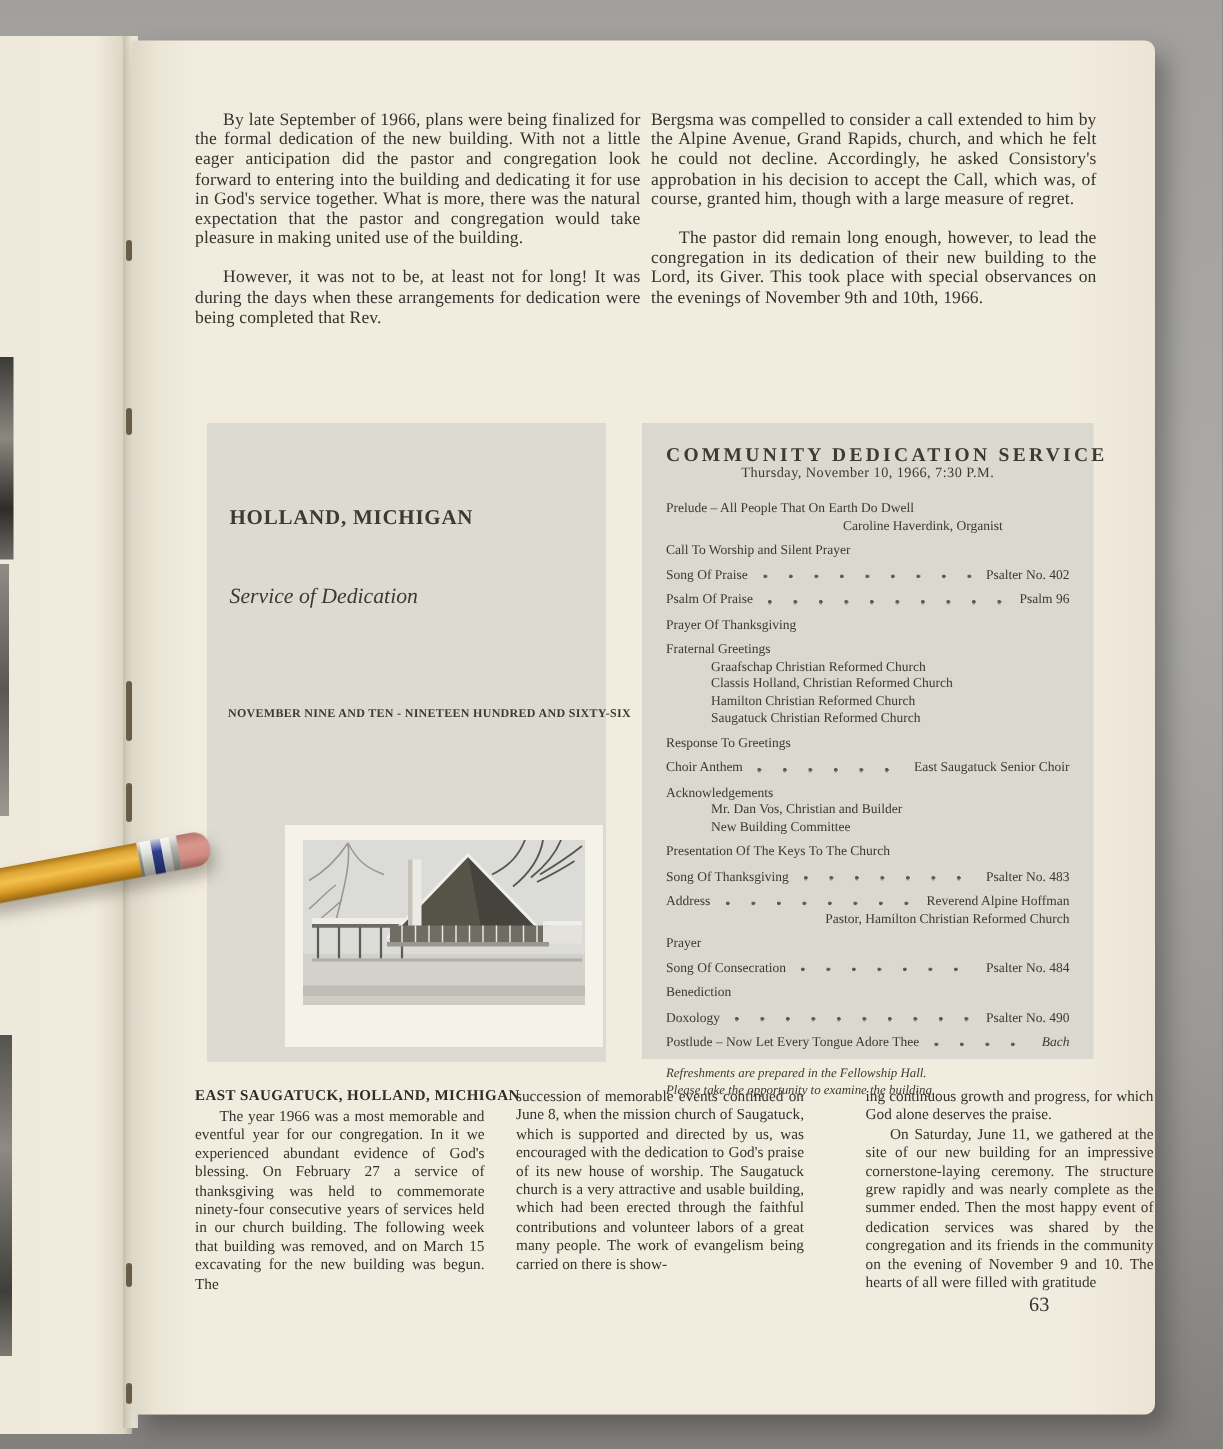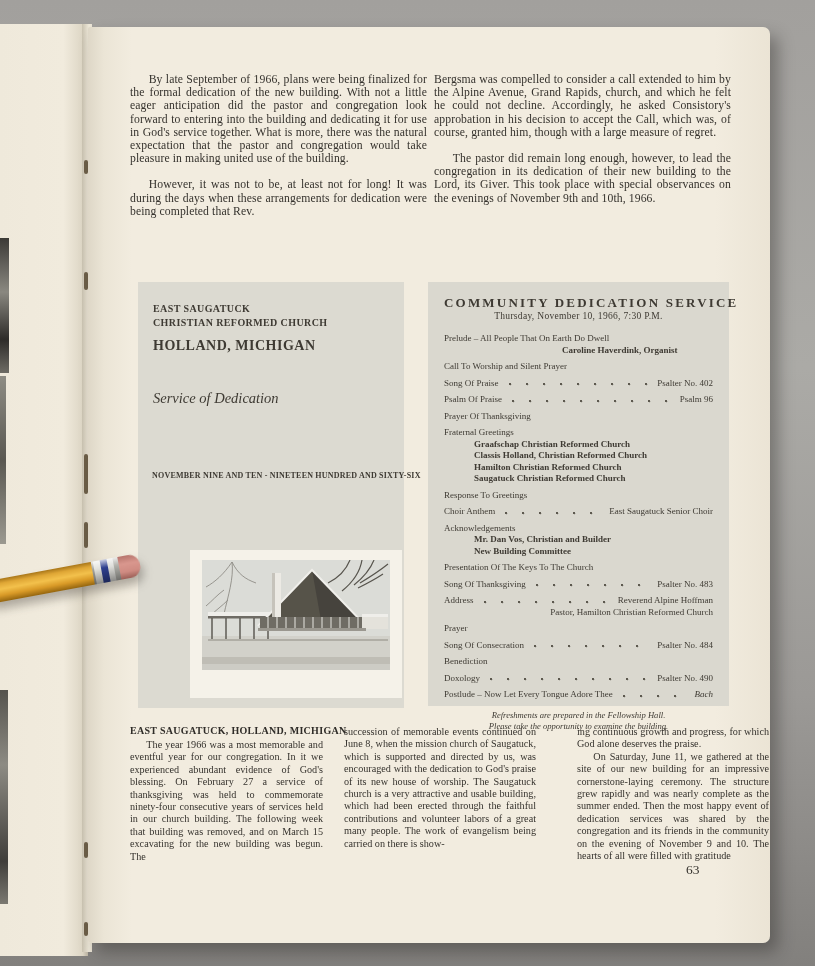--- a/index.html
+++ b/index.html
@@ -45,23 +45,23 @@
   .prog-rows{margin-top:12px;font-size:9px;line-height:11.5px;}
   .prog-row{margin-bottom:5px;}
   .prog-line{display:flex;align-items:baseline;}
   .prog-label{white-space:nowrap;}
   .leader{flex:1;align-self:stretch;margin:0 6px;
     background-image:radial-gradient(circle at 1.2px 1.2px,#5d594f 1.1px,rgba(0,0,0,0) 1.4px);
     background-size:17px 3px;background-repeat:repeat-x;background-position:4px calc(100% - 3px);}
   .prog-value{white-space:nowrap;}
   .prog-value.it{font-style:italic;}
   .prog-value2{text-align:right;}
-  .prog-sub{padding-left:30px;font-weight:bold;}
+  .prog-sub{padding-left:30px;}
   .prog-sub.wide{padding-left:118px;}
-  .prog-footer{margin-top:9px;text-align:center;font-style:italic;font-size:8.6px;line-height:11px;}
+  .prog-footer{margin-top:9px;font-style:italic;font-size:8.6px;line-height:11px;}
   
   .hist-head{position:absolute;left:42px;top:698px;font-weight:bold;font-size:10px;letter-spacing:0.3px;color:#2f2c28;}
   .hist-col{position:absolute;width:193px;font-size:10.2px;line-height:12.4px;text-align:justify;color:#35322d;}
   .hist-col p{margin:0;}
   .hist-col p + p{margin-top:0;}
   .hist-1{left:42px;top:712px;}
   .hist-2{left:256px;top:699px;width:192px;}
   .hist-3{left:450px;top:699px;width:192px;margin-left:39px;}
   .page-num{position:absolute;left:598px;top:835px;font-size:13.5px;color:#35322d;}
   
@@ -104,24 +104,20 @@
     <div class="intro intro-left">
       <p class="ind">By late September of 1966, plans were being finalized for the formal dedication of the new building. With not a little eager anticipation did the pastor and congregation look forward to entering into the building and dedicating it for use in God's service together. What is more, there was the natural expectation that the pastor and congregation would take pleasure in making united use of the building.</p>
       <p class="ind">However, it was not to be, at least not for long! It was during the days when these arrangements for dedication were being completed that Rev.</p>
     </div>
     <div class="intro intro-right">
       <p>Bergsma was compelled to consider a call extended to him by the Alpine Avenue, Grand Rapids, church, and which he felt he could not decline. Accordingly, he asked Consistory's approbation in his decision to accept the Call, which was, of course, granted him, though with a large measure of regret.</p>
       <p class="ind">The pastor did remain long enough, however, to lead the congregation in its dedication of their new building to the Lord, its Giver. This took place with special observances on the evenings of November 9th and 10th, 1966.</p>
     </div>
 
     <div class="panel cover-panel">
-      <div class="cover-church">
-        <div>EAST SAUGATUCK</div>
-        <div>CHRISTIAN REFORMED CHURCH</div>
-      </div>
       <div class="cover-loc">HOLLAND, MICHIGAN</div>
       <div class="cover-title">Service of Dedication</div>
       <div class="cover-date">NOVEMBER NINE AND TEN  -  NINETEEN HUNDRED AND SIXTY-SIX</div>
 
       <div class="photo-frame">
         <svg width="188" height="110" viewBox="0 0 188 110">
           <rect width="188" height="110" fill="#dbdcd7"></rect>
           <g stroke="#8f8d86" stroke-width="1" fill="none" opacity="0.9">
             <path d="M30,2 C32,18 26,36 22,54 M30,2 C22,14 13,22 4,27 M30,2 C36,14 43,19 54,23 M22,30 C15,35 10,41 4,46 M26,40 C20,46 14,50 8,56"></path>
           </g>

